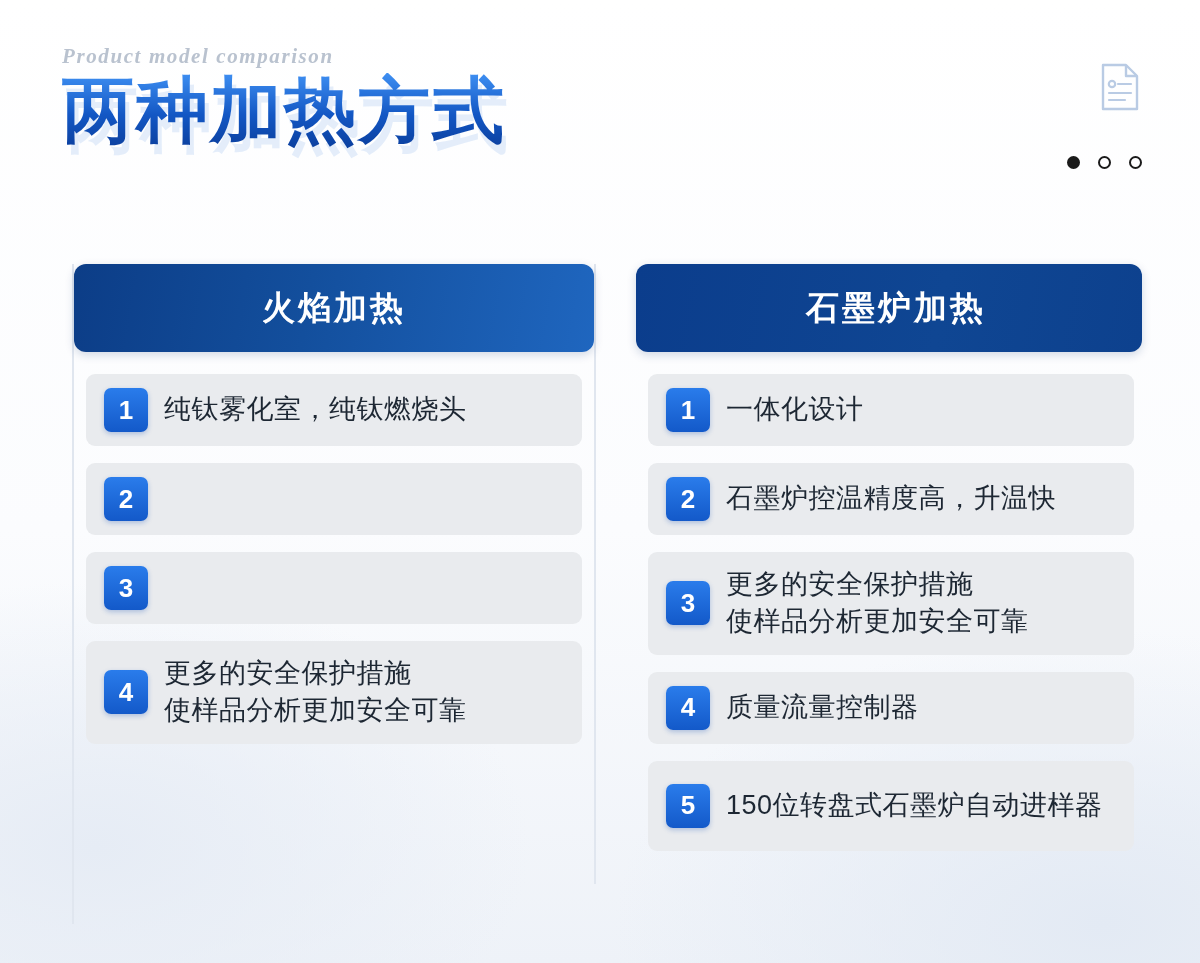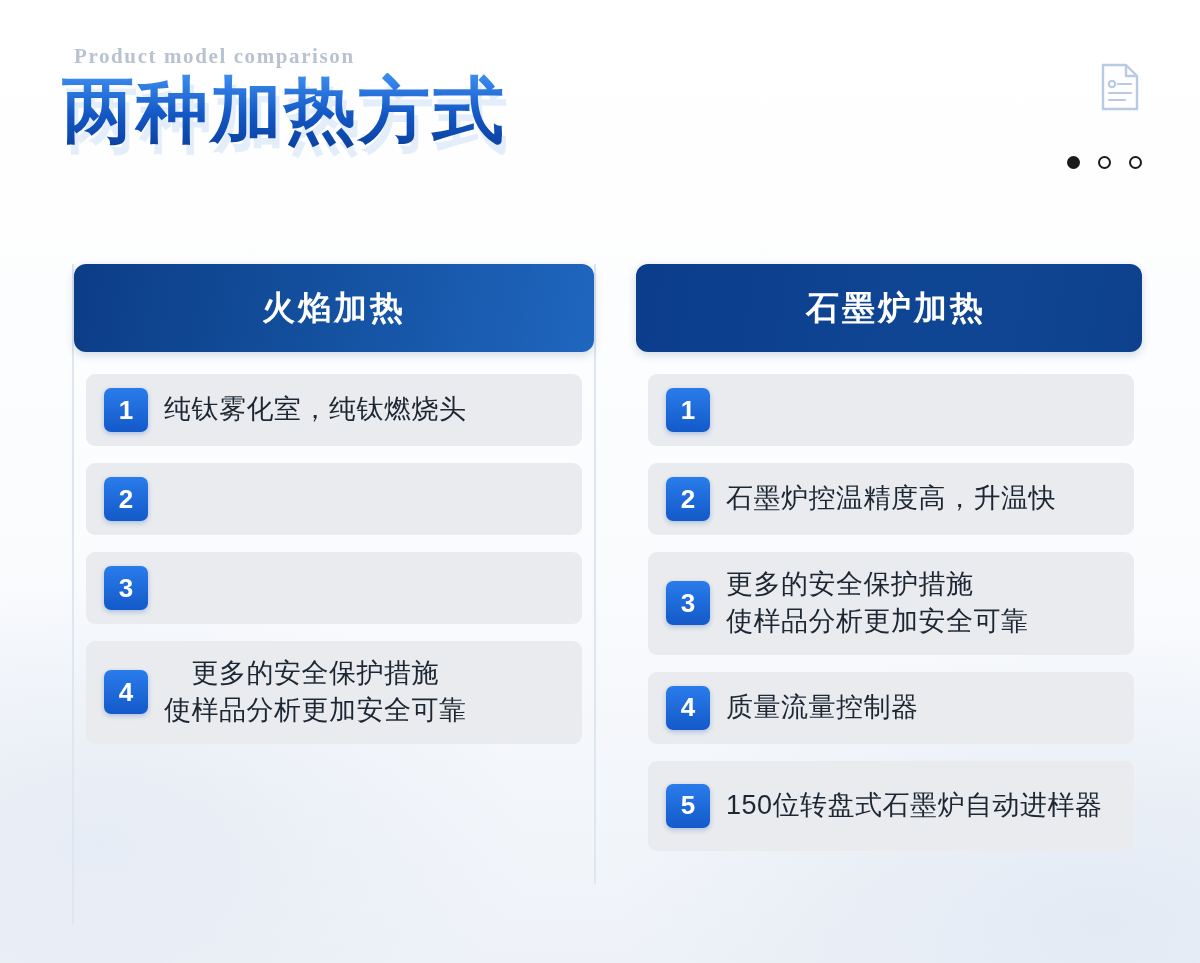--- a/index.html
+++ b/index.html
@@ -26,25 +26,26 @@
 
   
   .header {
     position: absolute;
     left: 62px;
     top: 44px;
     width: 1080px;
   }
   .eyebrow {
     font-family: "Liberation Serif", serif;
+    font-style: italic;
     font-size: 21px;
     letter-spacing: 1.6px;
     color: #b9c2cf;
     font-weight: 600;
-    margin: 0 0 4px 12px;
+    margin: 0 0 4px 0;
   }
   .title {
     font-size: 72px;
     font-weight: 800;
     line-height: 1.05;
     margin: 0;
     letter-spacing: 2px;
     background: linear-gradient(180deg, #3e8ff2 0%, #1357c4 55%, #0b3f9e 100%);
     -webkit-background-clip: text;
     background-clip: text;
@@ -107,21 +108,20 @@
     padding-bottom: 40px;
   }
   .column-body {
     position: relative;
     min-height: 620px;
   }
   .col-left .column-body {
     border-right: 2px solid #e0e6ef;
     padding-right: 0;
     margin-right: -16px;
-    text-align: center;
   }
   .col-left { border-left: 2px solid #e0e6ef; padding-left: 0; }
 
   .col-head {
     height: 88px;
     border-radius: 12px;
     display: flex;
     align-items: center;
     justify-content: center;
     color: #ffffff;
@@ -237,20 +237,21 @@
         </div>
       </div>
     </div>
 
     <div class="column col-right">
       <div class="column-body">
         <div class="col-head right">石墨炉加热</div>
         <div class="items">
           <div class="item">
             <span class="badge">1</span>
+            <span class="item-text">一体化设计</span>
           </div>
           <div class="item">
             <span class="badge">2</span>
             <span class="item-text">石墨炉控温精度高，升温快</span>
           </div>
           <div class="item tall">
             <span class="badge">3</span>
             <span class="item-text">更多的安全保护措施
 使样品分析更加安全可靠</span>
           </div>

